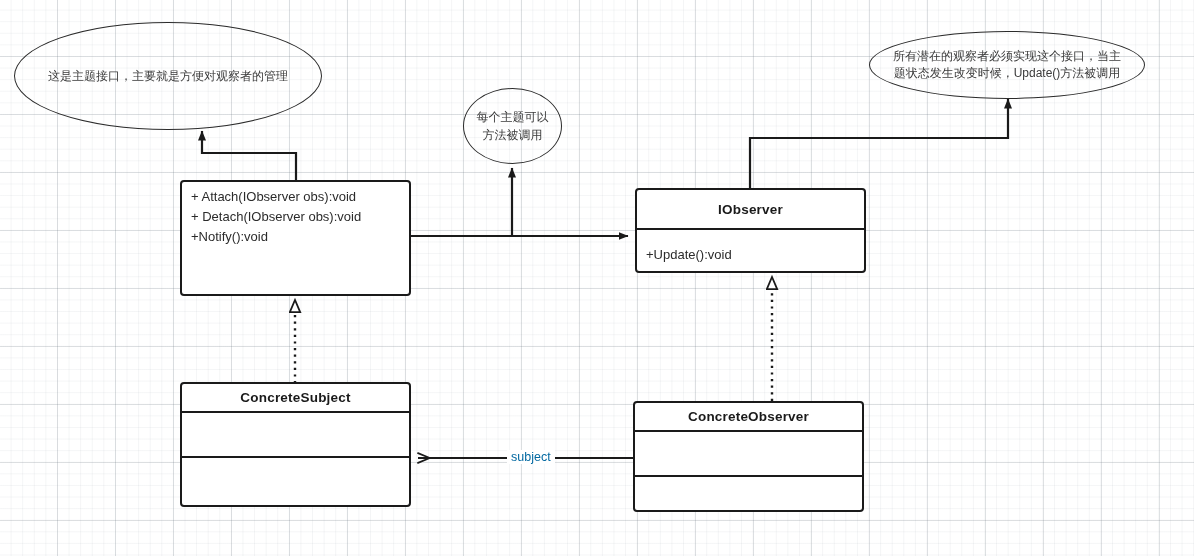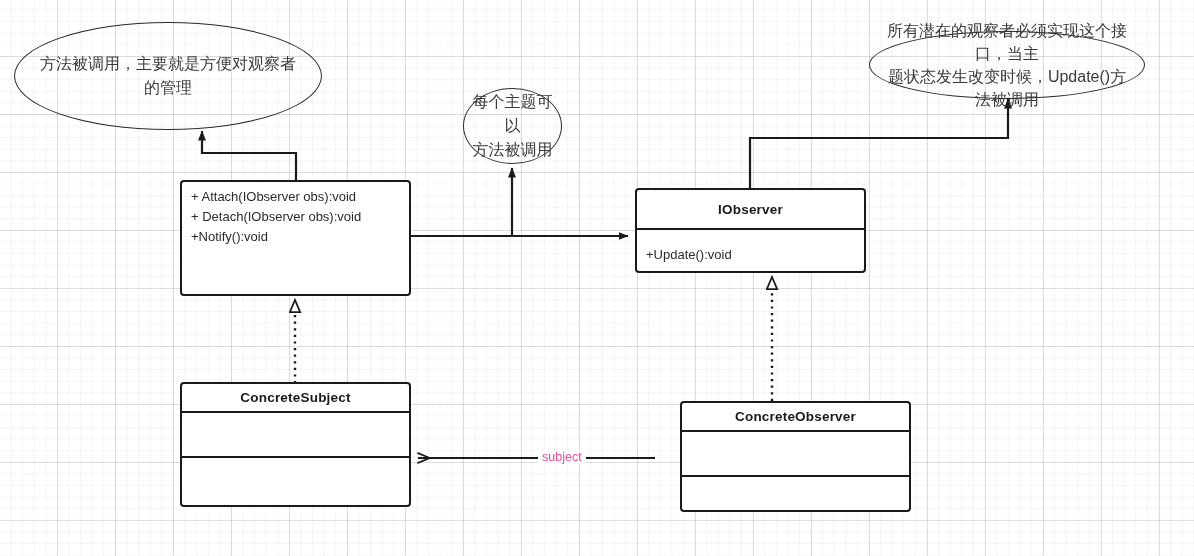--- a/index.html
+++ b/index.html
@@ -71,35 +71,34 @@
     position: absolute;
     box-sizing: border-box;
     border: 1.6px solid #2b2b2b;
     border-radius: 50%;
     background: transparent;
     display: flex;
     align-items: center;
     justify-content: center;
     text-align: center;
     color: #3a3a3a;
-    font-size: 16px;
+    font-size: 12px;
     line-height: 1.5;
   }
   .note-inner {
     padding: 0 22px;
     white-space: pre-line;
   }
   .edge-label {
     position: absolute;
     font-size: 12.5px;
-    color: #ec4899;
+    color: #0369a1;
     background: #ffffff;
     padding: 0 4px;
     white-space: nowrap;
-    margin-left: 31px;
   }
 </style>
 </head>
 <body>
 
 <div id="canvas">
 
   <svg id="vector" viewBox="0 0 1194 556" xmlns="http://www.w3.org/2000/svg">
     <defs>
       <marker id="solidArrow" markerWidth="12" markerHeight="12" refX="9.5" refY="4" orient="auto" markerUnits="userSpaceOnUse">
@@ -136,21 +135,21 @@
     <g>
       <path d="M772,401 L772,277" fill="none" stroke="#1a1a1a" stroke-width="2.4" stroke-dasharray="2.2 4.4" stroke-linecap="butt" marker-end="url(#hollowTri)"></path>
     </g>
 
     <g>
       <path d="M655,458 L418,458" fill="none" stroke="#1a1a1a" stroke-width="2.2" marker-end="url(#openArrow)"></path>
     </g>
   </svg>
 
   <div class="note" style="left:14px; top:22px; width:308px; height:108px;">
-    <span class="note-inner">方法被调用，主要就是方便对观察者的管理</span>
+    <span class="note-inner">这是主题接口，主要就是方便对观察者的管理</span>
   </div>
 
   <div class="note" style="left:463px; top:88px; width:99px; height:76px;">
     <span class="note-inner" style="padding:0 6px;">每个主题可以
 方法被调用</span>
   </div>
 
   <div class="note" style="left:869px; top:31px; width:276px; height:68px;">
     <span class="note-inner" style="padding:0 10px; line-height:1.45;">所有潜在的观察者必须实现这个接口，当主
 题状态发生改变时候，Update()方法被调用</span>
@@ -166,21 +165,21 @@
     <div class="uml-title" style="height:40px;">IObserver</div>
     <div class="uml-compartment" style="height:53px; padding-top:15px;">+Update():void</div>
   </div>
 
   <div class="uml-box" style="left:180px; top:382px; width:231px; height:125px;">
     <div class="uml-title" style="height:29px;">ConcreteSubject</div>
     <div class="uml-compartment divided" style="height:45px;"></div>
     <div class="uml-compartment" style="height:33px;"></div>
   </div>
 
-  <div class="uml-box" style="left:680px; top:401px; width:231px; height:111px;">
+  <div class="uml-box" style="left:633px; top:401px; width:231px; height:111px;">
     <div class="uml-title" style="height:29px;">ConcreteObserver</div>
     <div class="uml-compartment divided" style="height:45px;"></div>
     <div class="uml-compartment" style="height:33px;"></div>
   </div>
 
   <div class="edge-label" style="left:507px; top:450px;">subject</div>
 
 </div>
 
 </body></html>

